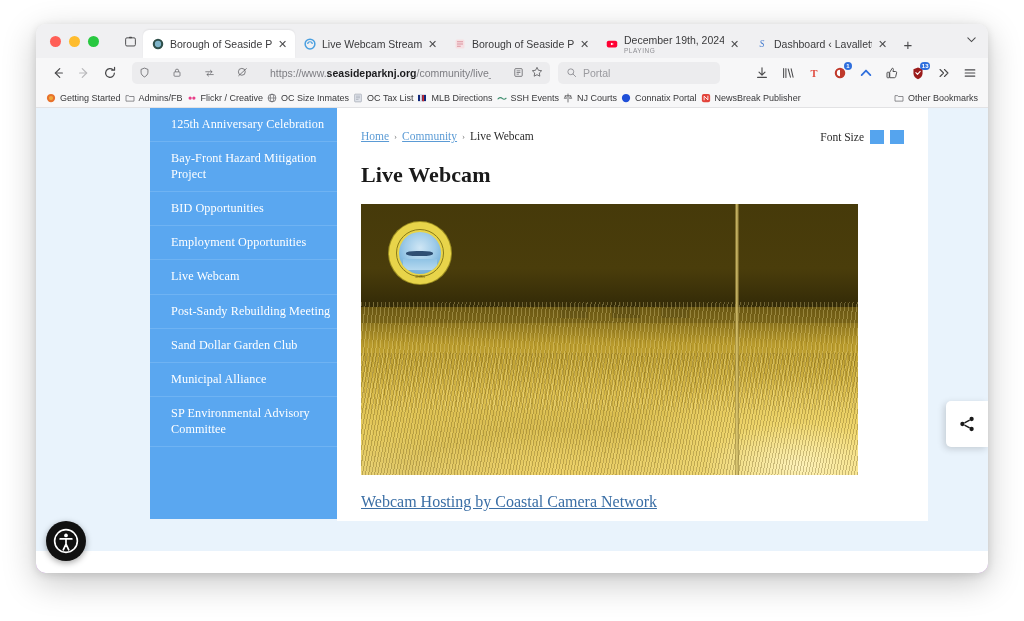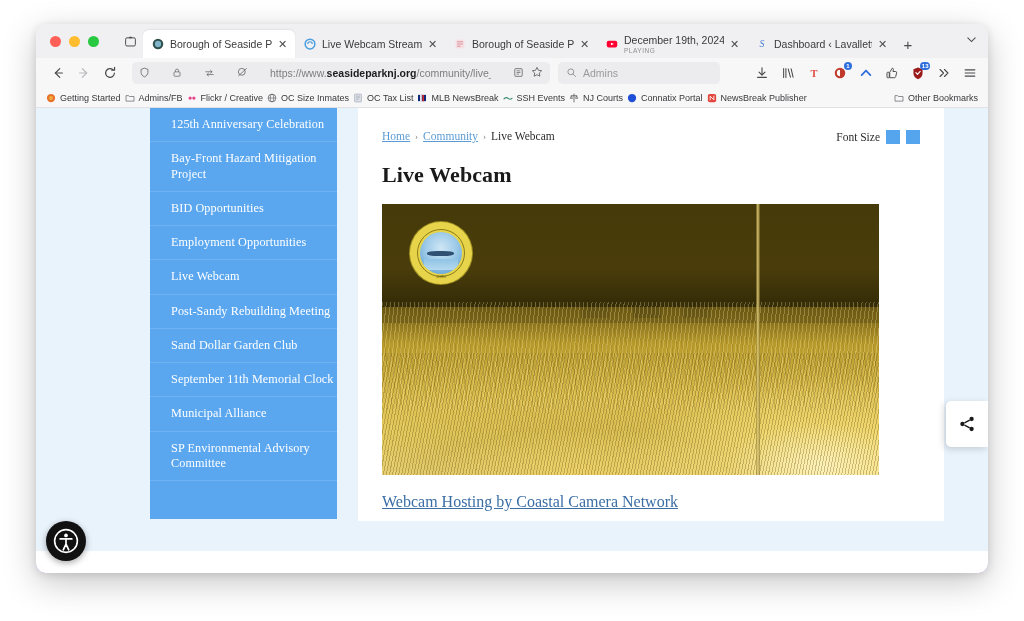--- a/index.html
+++ b/index.html
@@ -166,21 +166,20 @@
     color: #ffffff;
     line-height: 1.25;
     border-bottom: 1px solid #6fb3f3;
     letter-spacing: .1px;
   }
   .side-item:last-child { border-bottom: 1px solid #6fb3f3; }
   .side-filler { height: 46px; }
 
   
   #content-card {
-    margin-left: 21px;
     margin-top: 0;
     background: #ffffff;
     width: 591px;
     height: 413px;
     padding: 22px 24px 17px 24px;
     position: relative;
   }
 
   #breadcrumb { font-family: "Liberation Serif", serif; font-size: 11.5px; color: #2c2c2c; display: flex; align-items: center; gap: 5px; }
   #breadcrumb a { color: #5b9bd5; text-decoration: underline; }
@@ -454,21 +453,21 @@
       </span>
     </div>
 
     <div id="search-bar">
       <span>
         <svg width="11" height="11" viewBox="0 0 16 16">
             <circle cx="7" cy="7" r="4.3" fill="none" stroke="#8e8e93" stroke-width="1.3"></circle>
             <path d="M10.2 10.2L14 14" stroke="#8e8e93" stroke-width="1.3" stroke-linecap="round"></path>
           </svg>
       </span>
-      <span class="ph">Admins</span>
+      <span class="ph">Portal</span>
     </div>
 
     <div class="toolbar-icons">
       <span class="ti">
         <svg width="14" height="14" viewBox="0 0 16 16">
             <path d="M8 2v8M4.6 7L8 10.4 11.4 7" fill="none" stroke="#4b4b4d" stroke-width="1.3" stroke-linecap="round" stroke-linejoin="round"></path>
             <path d="M3 13h10" stroke="#4b4b4d" stroke-width="1.3" stroke-linecap="round"></path>
           </svg>
       </span>
       <span class="ti">
@@ -554,21 +553,21 @@
             <path d="M4.8 5h6.4M4.8 7.6h6.4M4.8 10.2h4" stroke="#9aa0ab" stroke-width="1"></path>
           </svg></span>
       <span>OC Tax List</span>
     </span>
     <span class="bm">
       <span class="bmico"><svg width="10" height="10" viewBox="0 0 16 16">
             <rect x="1.6" y="3" width="12.8" height="10" fill="#10287a"></rect>
             <path d="M5 3h2.6v10H5z" fill="#fff"></path>
             <path d="M8.6 3h2.6v10H8.6z" fill="#d42b2b"></path>
           </svg></span>
-      <span>MLB NewsBreak</span>
+      <span>MLB Directions</span>
     </span>
     <span class="bm">
       <span class="bmico"><svg width="10" height="10" viewBox="0 0 16 16">
             <path d="M1.6 9.4c2.6-2.6 5-2.6 7.2-.4 1.4 1.4 3.4 1.6 5.6-.6" fill="none" stroke="#3f8f6f" stroke-width="1.8" stroke-linecap="round"></path>
           </svg></span>
       <span>SSH Events</span>
     </span>
     <span class="bm">
       <span class="bmico"><svg width="10" height="10" viewBox="0 0 16 16">
             <path d="M8 1.6v12.8M3.6 4.4h8.8" stroke="#4b4b4d" stroke-width="1.2" stroke-linecap="round"></path>
@@ -604,21 +603,20 @@
       <div id="page-inner">
 
         <nav id="sidebar">
           <div class="side-item"><span>125th Anniversary Celebration</span></div>
           <div class="side-item"><span>Bay-Front Hazard Mitigation Project</span></div>
           <div class="side-item"><span>BID Opportunities</span></div>
           <div class="side-item"><span>Employment Opportunities</span></div>
           <div class="side-item"><span>Live Webcam</span></div>
           <div class="side-item"><span>Post-Sandy Rebuilding Meeting</span></div>
           <div class="side-item"><span>Sand Dollar Garden Club</span></div>
-          <div class="side-item"><span>September 11th Memorial Clock</span></div>
           <div class="side-item"><span>Municipal Alliance</span></div>
           <div class="side-item"><span>SP Environmental Advisory Committee</span></div>
           <div class="side-filler"></div>
         </nav>
 
         <main id="content-card">
 
           <div id="breadcrumb">
             <a href="#">Home</a>
             <span class="sep">›</span>

